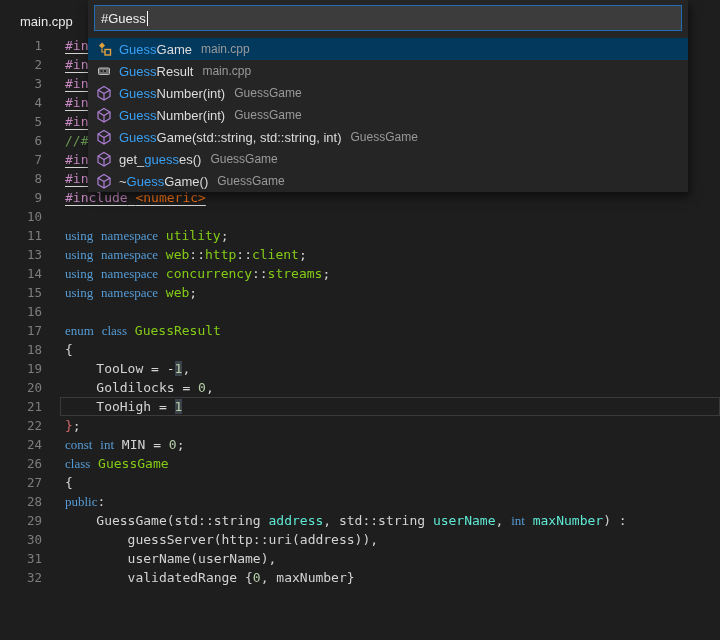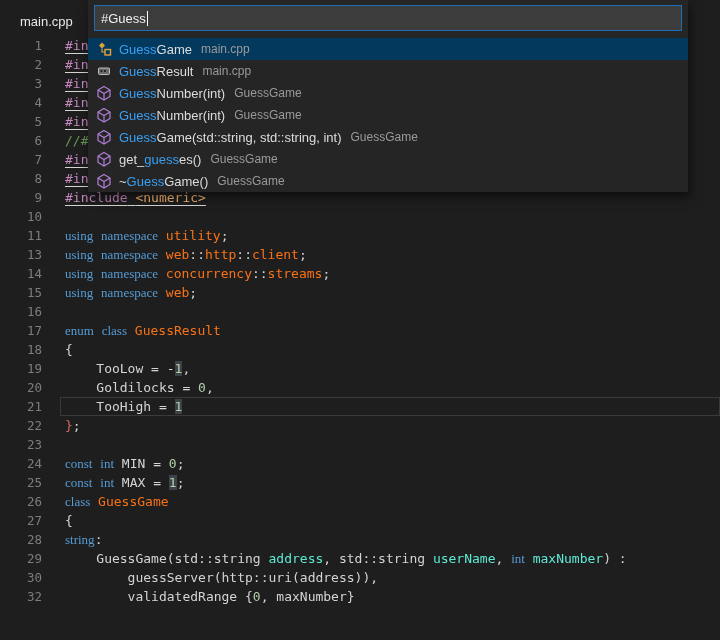--- a/index.html
+++ b/index.html
@@ -14,24 +14,24 @@
   
   .editor { position:absolute; left:0; top:36px; width:720px; height:604px; }
   .code-line { display:flex; height:19px; line-height:19px; position:relative;
                font-family:"DejaVu Sans Mono", monospace; font-size:13px; }
   .gutter { width:60px; padding-right:18px; text-align:right; color:#7d7d7d;
             font-size:12.5px; flex:0 0 auto; }
   .line-text { flex:1; padding-left:5px; white-space:pre; color:#d4d4d4; }
   .current-line .line-text { outline:1px solid #3a3a3a; outline-offset:-1px; }
 
   .tok-kw   { color:#569cd6;font-family:Liberation Serif, serif; }
-  .tok-type { color:#f97316;margin-top:22px; }
+  .tok-type { color:#84cc16;margin-top:22px; }
   .tok-num  { color:#b5cea8; }
   .tok-pre  { color:#c586c0; }
-  .tok-str  { color:#fdba74; }
+  .tok-str  { color:#f97316; }
   .tok-cmt  { color:#6a9955; }
   .tok-def  { color:#d4d4d4; }
   .tok-red  { color:#d16969; }
   .tok-param{ color:#5eead4; }
   .occ-hl   { background:#3c4249; }
   .squiggle { text-decoration-line:underline; text-decoration-style:wavy;
               text-decoration-color:#3fae3f; text-decoration-thickness:1px;
               text-underline-offset:3px;text-decoration:underline; }
 
   
@@ -141,50 +141,46 @@
       </div>
       <div class="code-line current-line">
         <div class="gutter">21</div>
         <div class="line-text"><span class="tok-def">    TooHigh = </span><span class="tok-num occ-hl">1</span></div>
       </div>
       <div class="code-line">
         <div class="gutter">22</div>
         <div class="line-text"><span class="tok-red">}</span><span class="tok-def">;</span></div>
       </div>
       <div class="code-line">
-        <div class="gutter">23</div>
-        <div class="line-text"></div>
-      </div>
-      <div class="code-line">
         <div class="gutter">24</div>
         <div class="line-text"><span class="tok-kw">const</span><span class="tok-def"> </span><span class="tok-kw">int</span><span class="tok-def"> MIN = </span><span class="tok-num">0</span><span class="tok-def">;</span></div>
       </div>
       <div class="code-line">
-        <div class="gutter">25</div>
-        <div class="line-text"><span class="tok-kw">const</span><span class="tok-def"> </span><span class="tok-kw">int</span><span class="tok-def"> MAX = </span><span class="tok-num occ-hl">1</span><span class="tok-def">;</span></div>
-      </div>
-      <div class="code-line">
         <div class="gutter">26</div>
         <div class="line-text"><span class="tok-kw">class</span><span class="tok-def"> </span><span class="tok-type">GuessGame</span></div>
       </div>
       <div class="code-line">
         <div class="gutter">27</div>
         <div class="line-text"><span class="tok-def">{</span></div>
       </div>
       <div class="code-line">
         <div class="gutter">28</div>
-        <div class="line-text"><span class="tok-kw">string</span><span class="tok-def">:</span></div>
+        <div class="line-text"><span class="tok-kw">public</span><span class="tok-def">:</span></div>
       </div>
       <div class="code-line">
         <div class="gutter">29</div>
         <div class="line-text"><span class="tok-def">    GuessGame(std::string </span><span class="tok-param">address</span><span class="tok-def">, std::string </span><span class="tok-param">userName</span><span class="tok-def">, </span><span class="tok-kw">int</span><span class="tok-def"> </span><span class="tok-param">maxNumber</span><span class="tok-def">) :</span></div>
       </div>
       <div class="code-line">
         <div class="gutter">30</div>
         <div class="line-text"><span class="tok-def">        guessServer(http::uri(address)),</span></div>
+      </div>
+      <div class="code-line">
+        <div class="gutter">31</div>
+        <div class="line-text"><span class="tok-def">        userName(userName),</span></div>
       </div>
       <div class="code-line">
         <div class="gutter">32</div>
         <div class="line-text"><span class="tok-def">        validatedRange {</span><span class="tok-num">0</span><span class="tok-def">, maxNumber}</span></div>
       </div>
     </div>
 </div>
 
 <div class="quick-open">
   <div class="qi-wrap">

